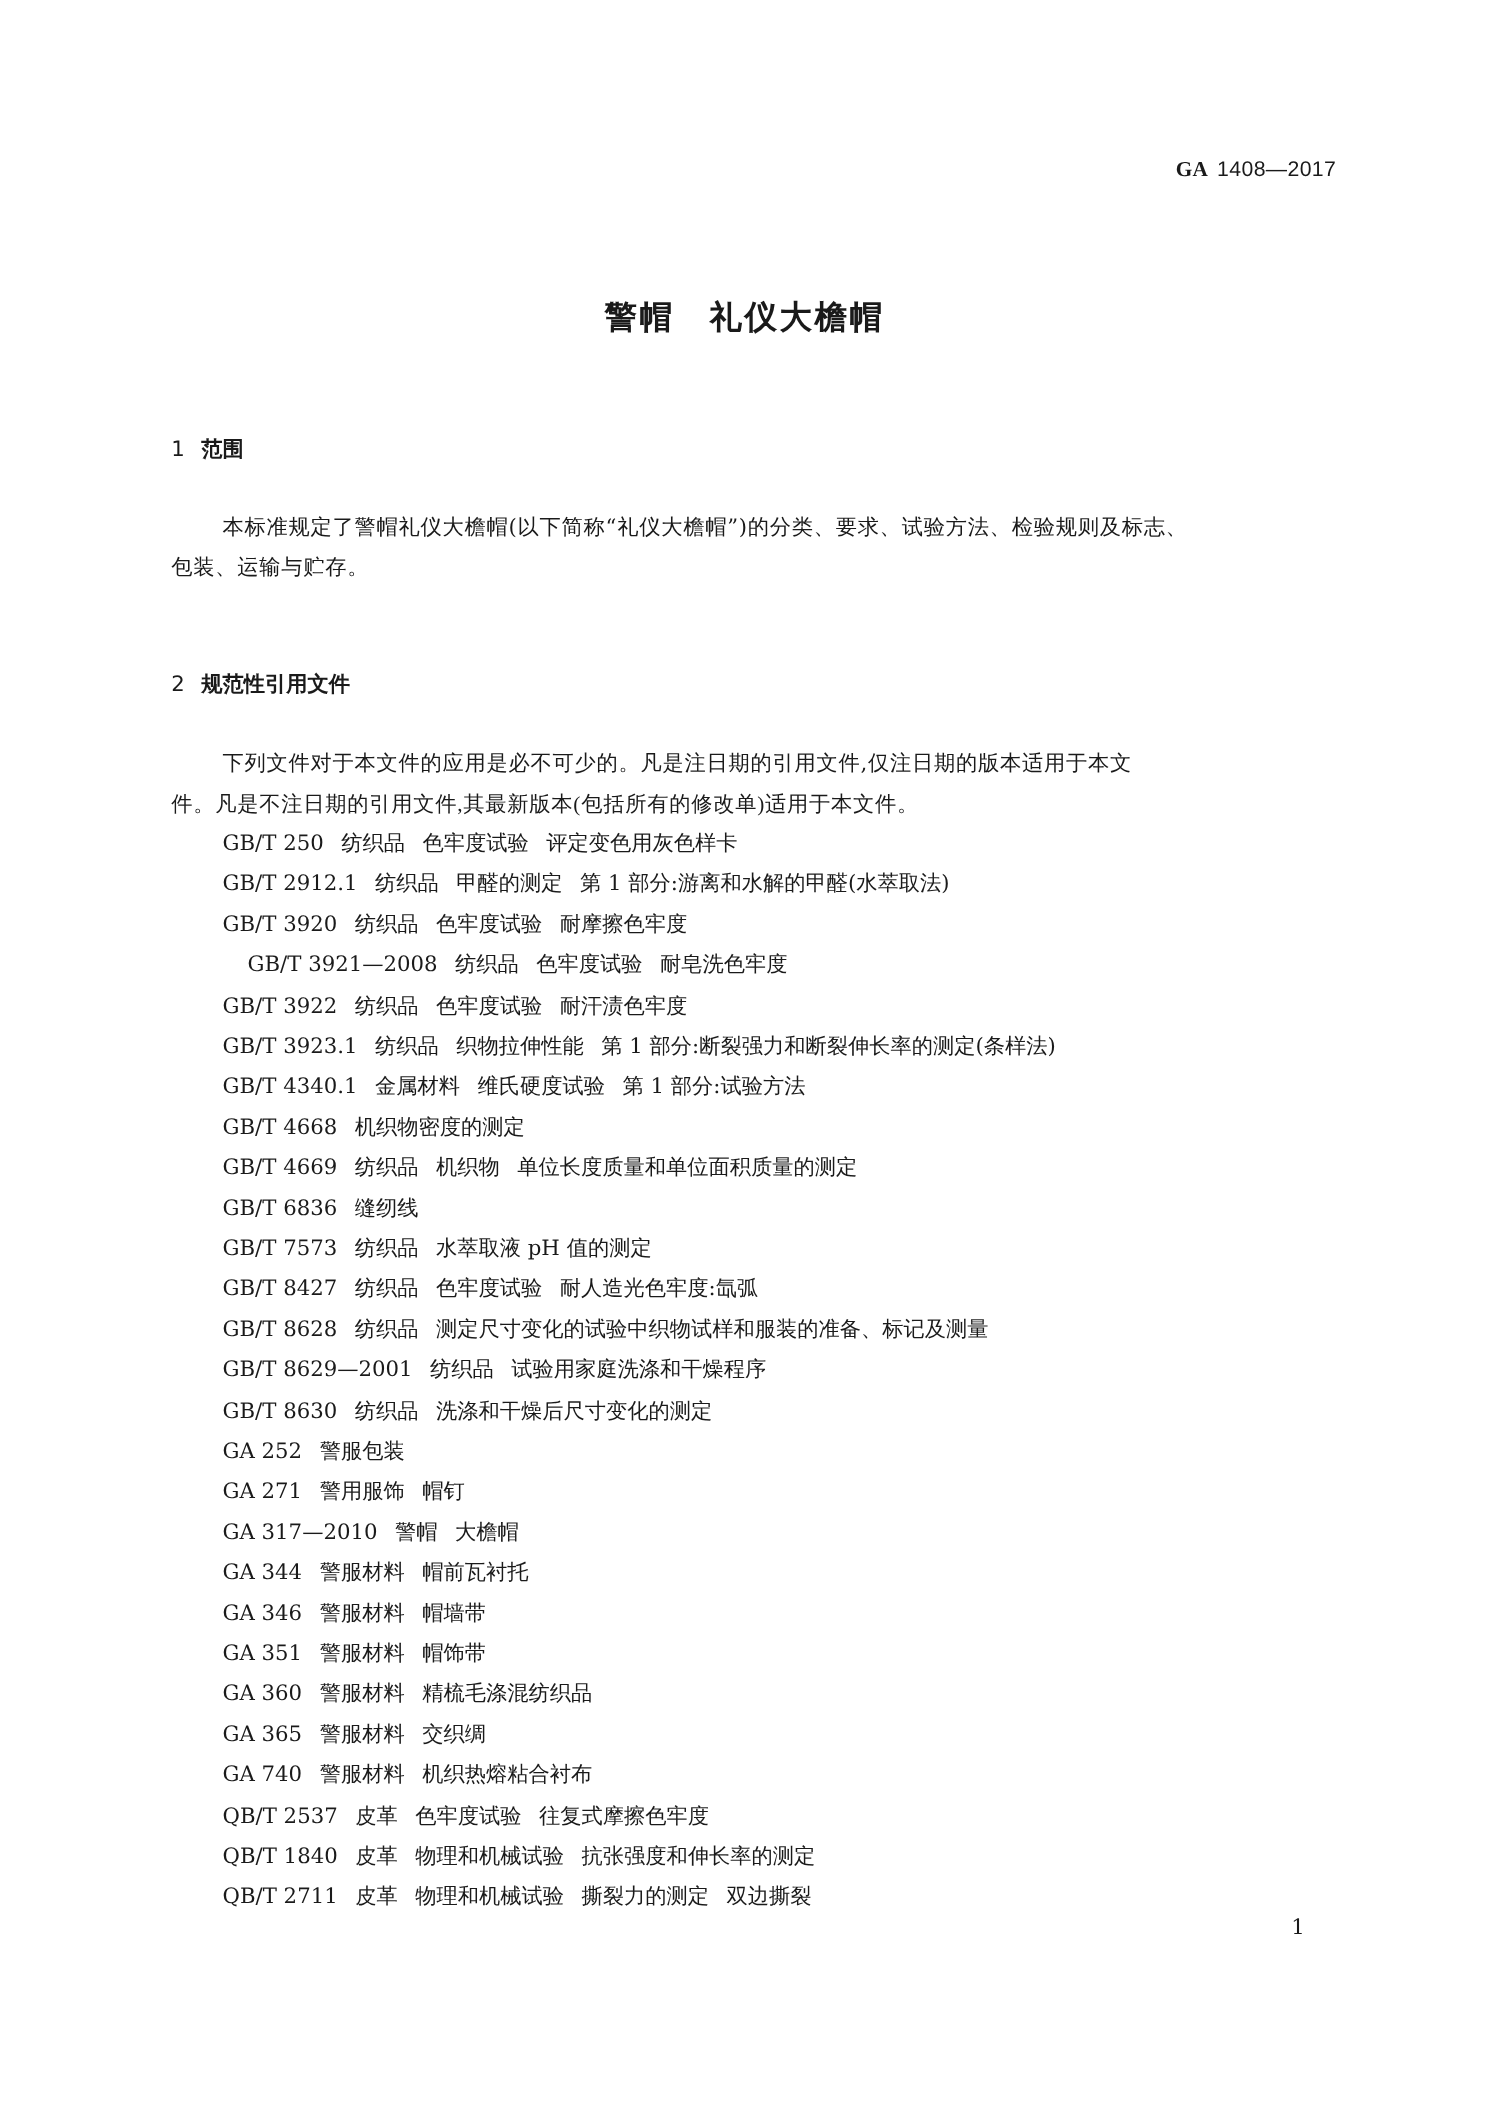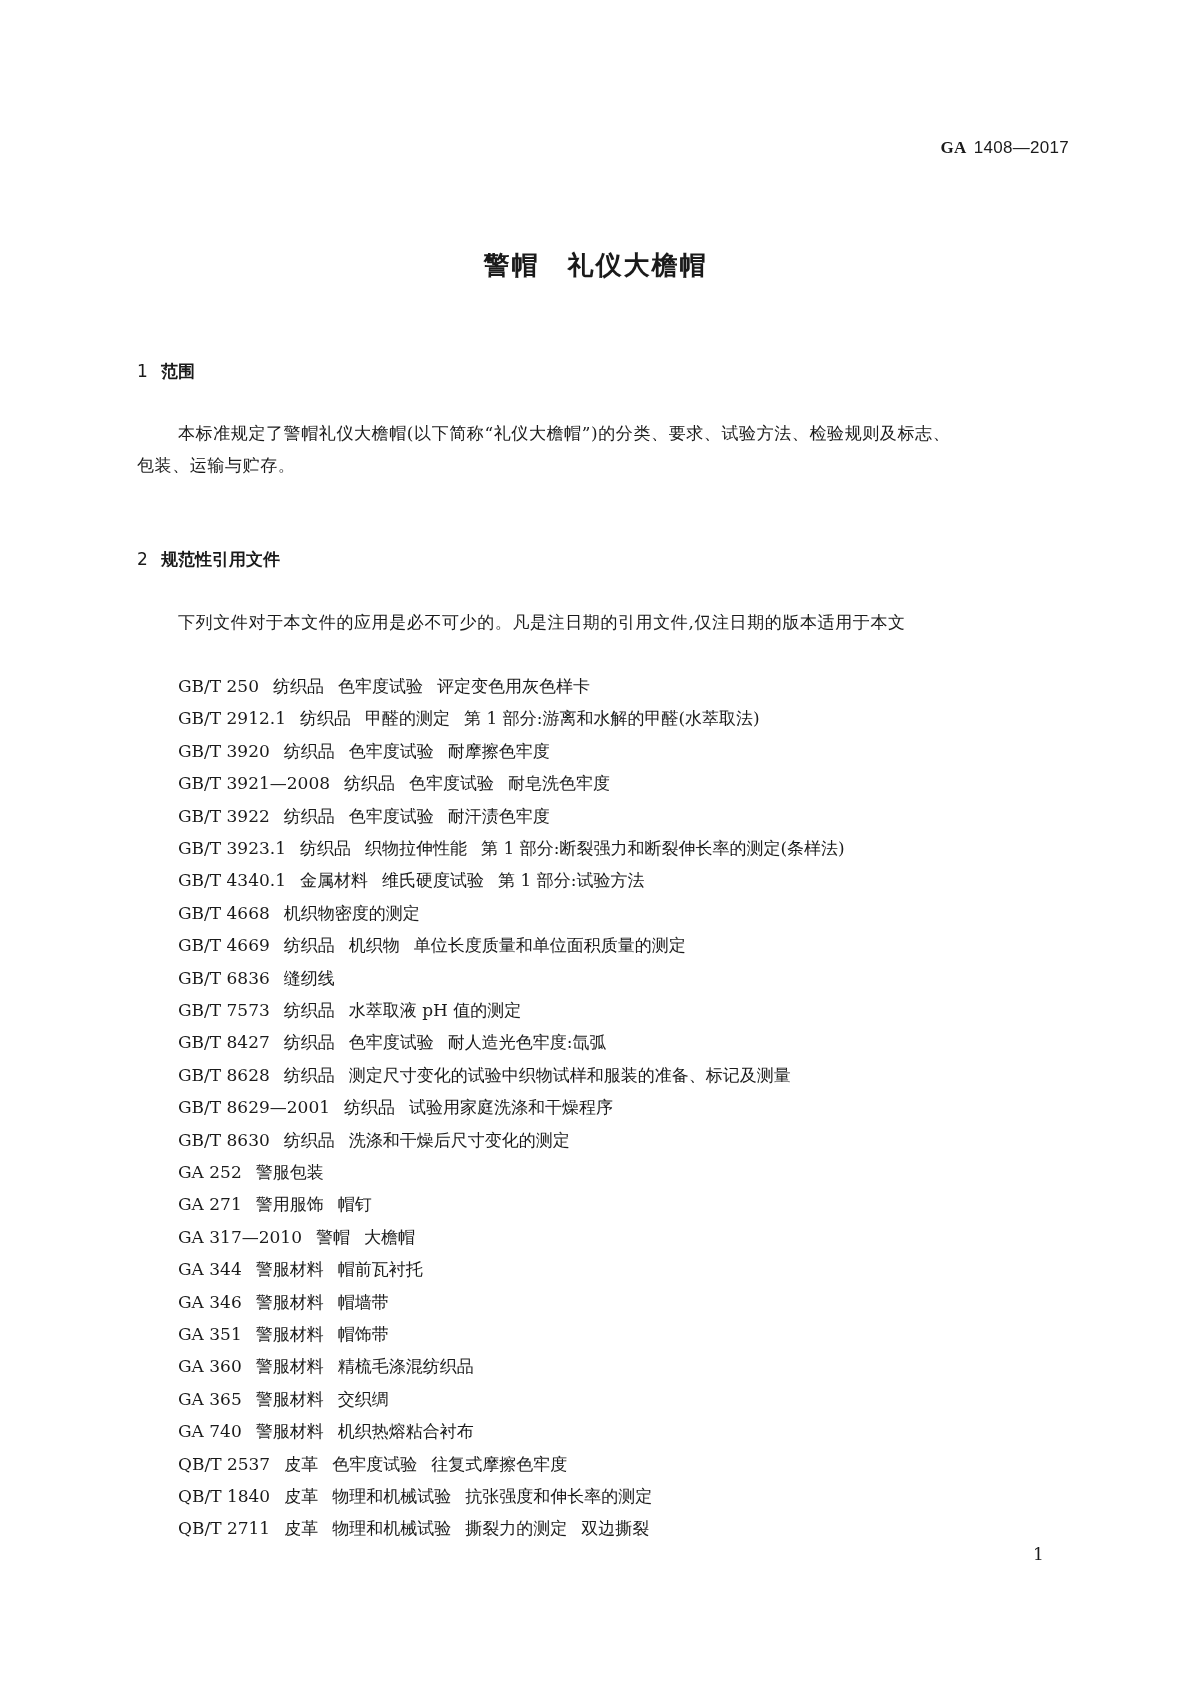--- a/index.html
+++ b/index.html
@@ -10,21 +10,21 @@
   body {
     width: 1191px;
     height: 1684px;
     position: relative;
     overflow: hidden;
     color: #1a1a1a;
     font-family: "DejaVu Serif", "Liberation Serif", serif;
   }
   .page {
     position: absolute;
-    left: 0; top: 12px;
+    left: 0; top: 0;
     width: 1191px;
     height: 1595px;
   }
   .std-code {
     position: absolute;
     top: 126px;
     right: 122px;
     font-family: "Liberation Sans", "DejaVu Sans", sans-serif;
     font-size: 17px;
     letter-spacing: 0.3px;
@@ -99,26 +99,27 @@
   </div>
 
   <div class="para-line indent" style="top:410px;">本标准规定了警帽礼仪大檐帽(以下简称“礼仪大檐帽”)的分类、要求、试验方法、检验规则及标志、</div>
   <div class="para-line flush" style="top:442px;">包装、运输与贮存。</div>
 
   <div class="section-heading" style="top:536px;">
     <span class="num">2</span><span>规范性引用文件</span>
   </div>
 
   <div class="para-line indent" style="top:599px;">下列文件对于本文件的应用是必不可少的。凡是注日期的引用文件,仅注日期的版本适用于本文</div>
+  <div class="para-line flush" style="top:632px;">件。凡是不注日期的引用文件,其最新版本(包括所有的修改单)适用于本文件。</div>
 
   <div id="ref-list">
       <div class="ref-item" style="top: 663px;"><span class="code">GB/T 250</span><span class="part">纺织品</span><span class="part">色牢度试验</span><span class="part">评定变色用灰色样卡</span></div>
       <div class="ref-item" style="top: 695.4px;"><span class="code">GB/T 2912.1</span><span class="part">纺织品</span><span class="part">甲醛的测定</span><span class="part">第 1 部分:游离和水解的甲醛(水萃取法)</span></div>
       <div class="ref-item" style="top: 727.8px;"><span class="code">GB/T 3920</span><span class="part">纺织品</span><span class="part">色牢度试验</span><span class="part">耐摩擦色牢度</span></div>
-      <div class="ref-item" style="top: 760.2px;"><span class="code">GB/T 3921—2008</span><span class="part">纺织品</span><span class="part">色牢度试验</span><span class="part">耐皂洗色牢度</span></div>
+      <div class="ref-item" style="top: 760.2px; margin-left: 20px;"><span class="code">GB/T 3921—2008</span><span class="part">纺织品</span><span class="part">色牢度试验</span><span class="part">耐皂洗色牢度</span></div>
       <div class="ref-item" style="top: 792.6px; text-align: center;"><span class="code">GB/T 3922</span><span class="part">纺织品</span><span class="part">色牢度试验</span><span class="part">耐汗渍色牢度</span></div>
       <div class="ref-item" style="top: 825px;"><span class="code">GB/T 3923.1</span><span class="part">纺织品</span><span class="part">织物拉伸性能</span><span class="part">第 1 部分:断裂强力和断裂伸长率的测定(条样法)</span></div>
       <div class="ref-item" style="top: 857.4px;"><span class="code">GB/T 4340.1</span><span class="part">金属材料</span><span class="part">维氏硬度试验</span><span class="part">第 1 部分:试验方法</span></div>
       <div class="ref-item" style="top: 889.8px;"><span class="code">GB/T 4668</span><span class="part">机织物密度的测定</span></div>
       <div class="ref-item" style="top: 922.2px;"><span class="code">GB/T 4669</span><span class="part">纺织品</span><span class="part">机织物</span><span class="part">单位长度质量和单位面积质量的测定</span></div>
       <div class="ref-item" style="top: 954.6px;"><span class="code">GB/T 6836</span><span class="part">缝纫线</span></div>
       <div class="ref-item" style="top: 987px;"><span class="code">GB/T 7573</span><span class="part">纺织品</span><span class="part">水萃取液 pH 值的测定</span></div>
       <div class="ref-item" style="top: 1019.4px;"><span class="code">GB/T 8427</span><span class="part">纺织品</span><span class="part">色牢度试验</span><span class="part">耐人造光色牢度:氙弧</span></div>
       <div class="ref-item" style="top: 1051.8px;"><span class="code">GB/T 8628</span><span class="part">纺织品</span><span class="part">测定尺寸变化的试验中织物试样和服装的准备、标记及测量</span></div>
       <div class="ref-item" style="top: 1084.2px;"><span class="code">GB/T 8629—2001</span><span class="part">纺织品</span><span class="part">试验用家庭洗涤和干燥程序</span></div>

